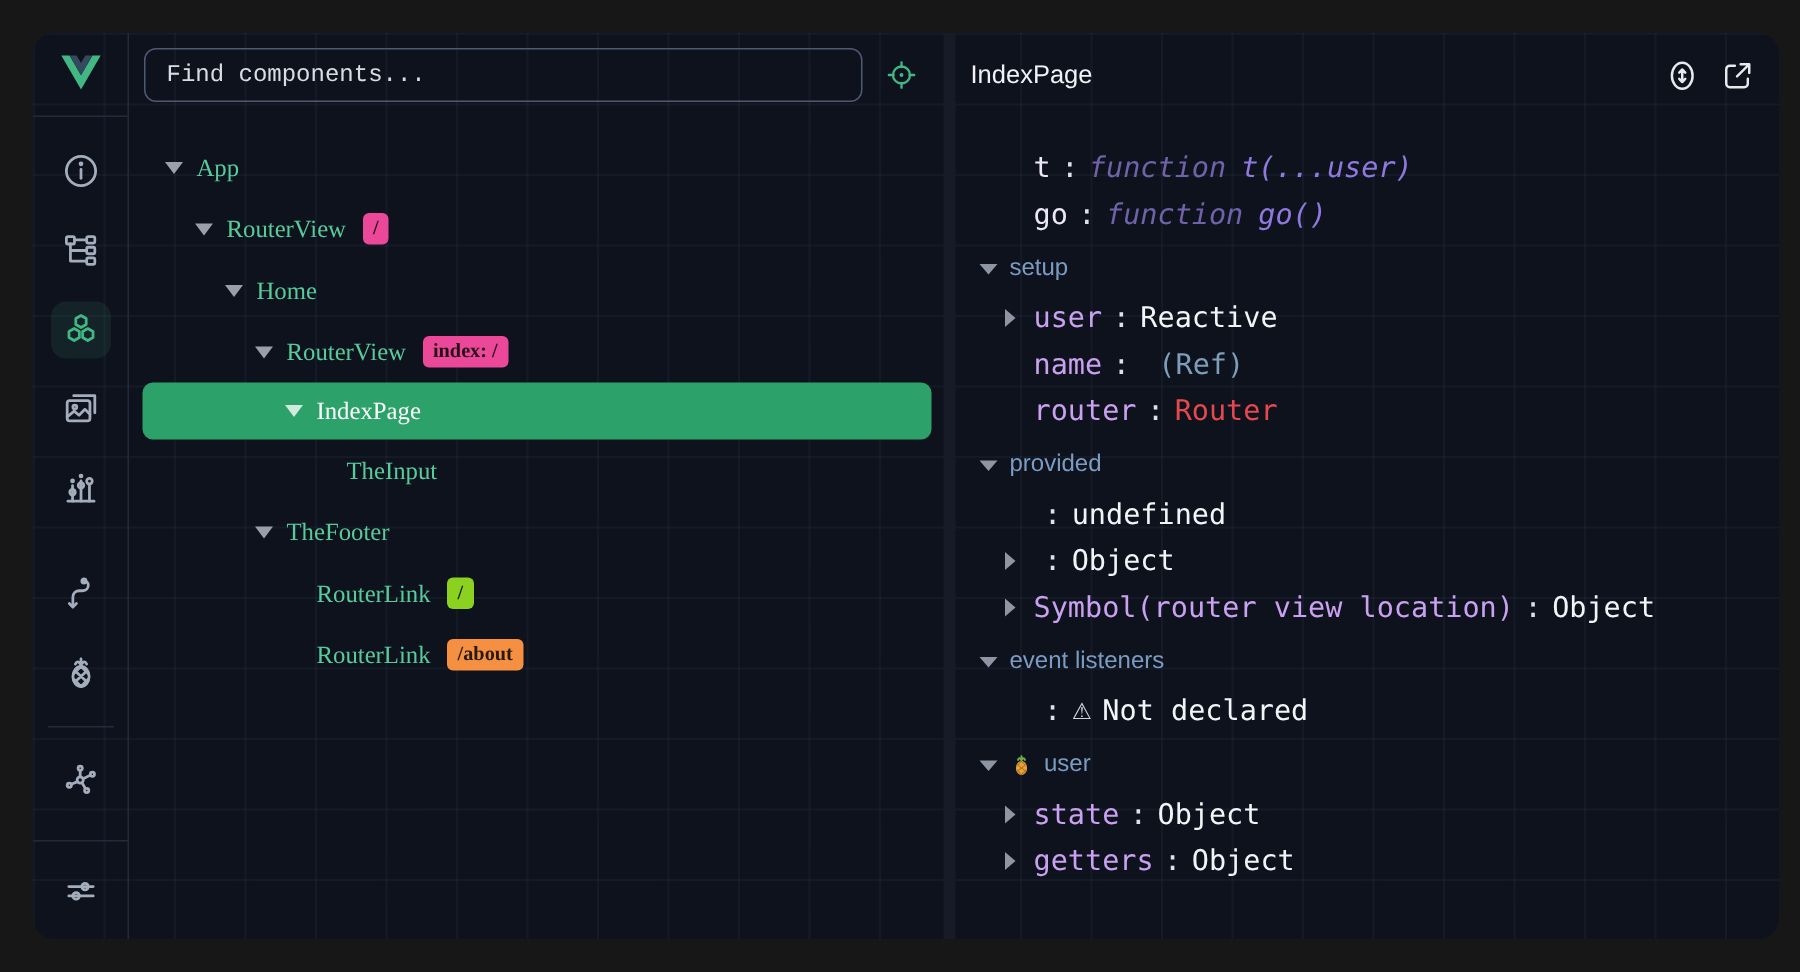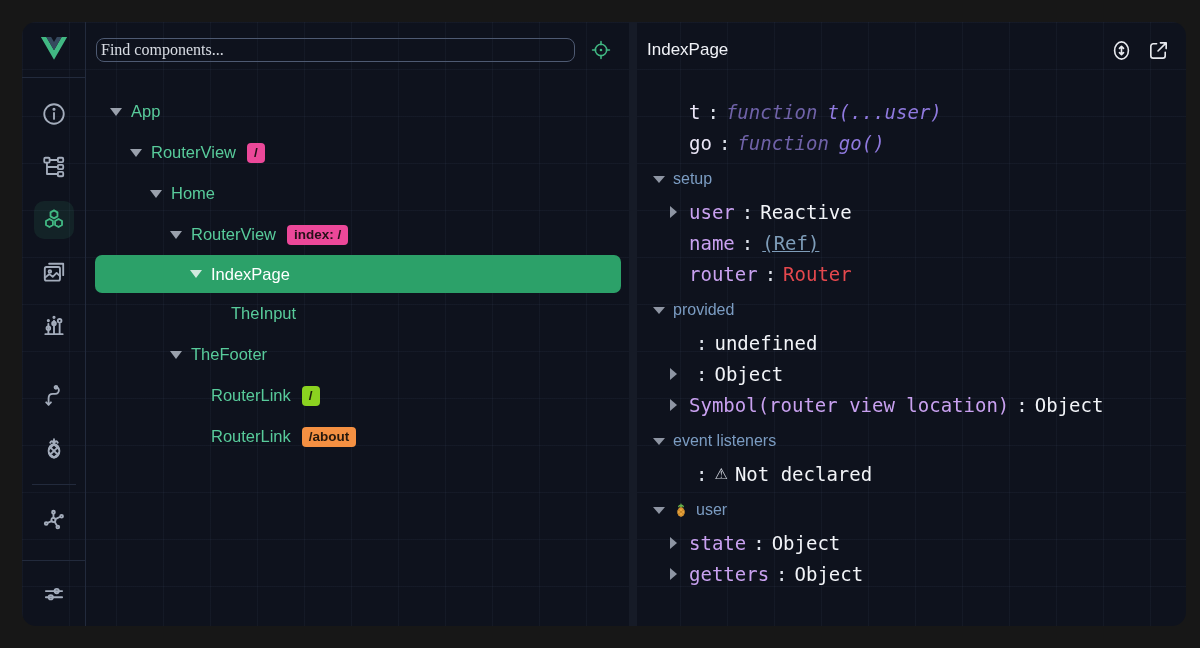--- a/index.html
+++ b/index.html
@@ -26,25 +26,25 @@
   .nav-btn { width:40px; height:38px; margin-bottom:15px; display:flex; align-items:center; justify-content:center; border-radius:10px; cursor:pointer; }
   .nav-btn.active { background:rgba(66,184,131,0.10); }
   .nav-btn.mt-lg { margin-top:17px; }
   .nav-div { width:44px; height:1px; background:#222a3c; margin:1px 0 16px; }
   .nav-bottom { margin-top:auto; width:64px; border-top:1px solid #222a3c; height:66px; display:flex; align-items:center; justify-content:center; }
   .icon-stroke { stroke:#a4adbc; fill:none; stroke-width:1.7; stroke-linecap:round; stroke-linejoin:round; }
   .icon-green { stroke:#41b883; }
   
   .tree-panel { width:543px; flex:0 0 543px; display:flex; flex-direction:column; overflow:hidden; }
   .toolbar { height:56px; display:flex; align-items:center; padding:0 10px 0 10px; gap:8px; }
-  .search-box { flex:1; height:24px; border:1px solid #4e5a72; border-radius:8px; background:transparent;
-    color:#e8ebf1; font-size:16px; padding:0 4px; font-family:Liberation Serif, serif; outline:none; }
+  .search-box { flex:1; height:36px; border:1px solid #4e5a72; border-radius:8px; background:transparent;
+    color:#e8ebf1; font-size:16px; padding:0 14px; font-family:Liberation Mono, monospace; outline:none; }
   .search-box::placeholder { color:#e3e7ee; opacity:.95; }
   .inspect-btn { width:36px; height:36px; display:flex; align-items:center; justify-content:center; cursor:pointer; }
-  .tree-body { padding-top:13px; flex:1; overflow:hidden; }
+  .tree-body { padding-top:13px; flex:1; overflow:hidden;font-family:Liberation Serif, serif; }
   .tree-row { height:41px; display:flex; align-items:center; cursor:pointer;
     padding-left:calc(24px + var(--lv) * 20px); font-size:16.5px; color:#58cb9b; white-space:nowrap; }
   .tree-row .slot { width:21px; flex:0 0 21px; display:flex; align-items:center; }
   .caret-down { width:0; height:0; border-left:6.5px solid transparent; border-right:6.5px solid transparent; border-top:8px solid #99a0ac; }
   .caret-right { width:0; height:0; border-top:6.5px solid transparent; border-bottom:6.5px solid transparent; border-left:8px solid #99a0ac; }
   .tree-row.selected { background:#2ca169; border-radius:7px; margin:0 8px 0 9px; height:38px;
     padding-left:calc(15px + var(--lv) * 20px); color:#ffffff; }
   .tree-row.selected .caret-down { border-top-color:rgba(255,255,255,0.78); }
   .badge { margin-left:11px; font-size:13.5px; font-weight:700; padding:2px 7px 3px; border-radius:4px; color:rgba(10,8,6,0.88); }
   .badge.pink { background:#ec4899; }
@@ -66,21 +66,21 @@
   .sec-row .caret-down { border-left-width:6px; border-right-width:6px; border-top-width:7.5px; border-top-color:#8e95a3; }
   .pin-ico { margin-right:7px; }
   .insp-row { height:31px; display:flex; align-items:center; padding-left:33px; white-space:nowrap;
     font-family:"DejaVu Sans Mono", monospace; font-size:19px; }
   .insp-row .slot { width:19px; flex:0 0 19px; display:flex; align-items:center; }
   .insp-row .caret-right { border-top-width:6px; border-bottom-width:6px; border-left-width:7.5px; border-left-color:#8e95a3; }
   .k { color:#c9a1f0; }
   .k.fn { color:#ece7f8; }
   .colon { color:#dde2ea; margin:0 7px; }
   .v { color:#f2f4f8; }
-  .v-ref { color:#7e9db9; margin-left:2px;text-decoration:underline; }
+  .v-ref { color:#7e9db9; margin-left:12px; }
   .v-err { color:#e5484d; }
   .kw { color:#6f62a8; font-style:italic; margin-right:10px; }
   .sig { color:#8f79de; font-style:italic; }
   .warn { color:#cfd4dd; font-family:"DejaVu Sans", sans-serif; font-size:15px; margin-right:7px; }
 </style>
 </head>
 <body>
 
 <div class="app">
 

